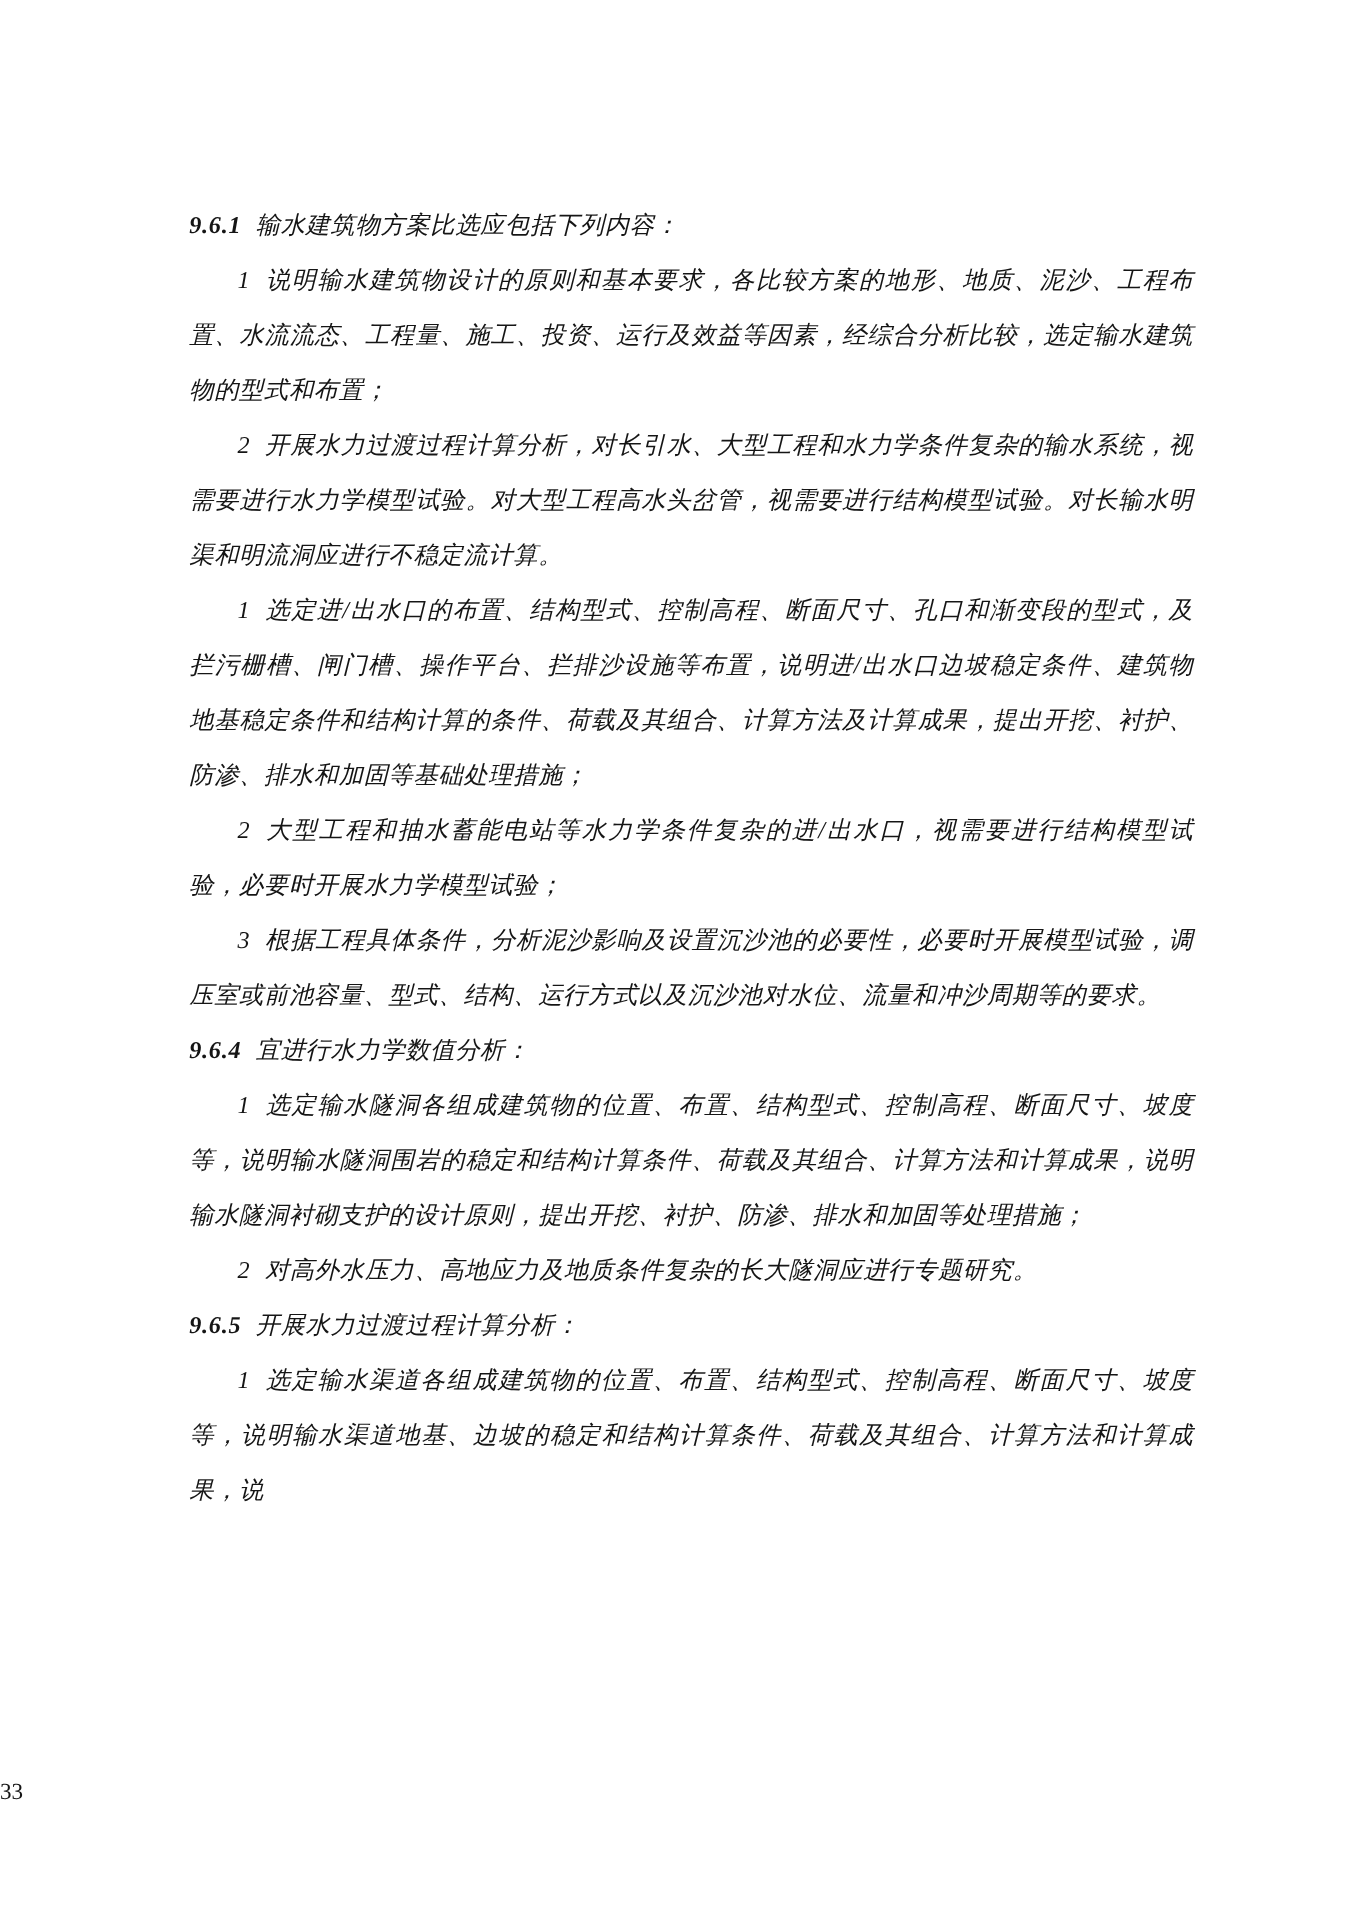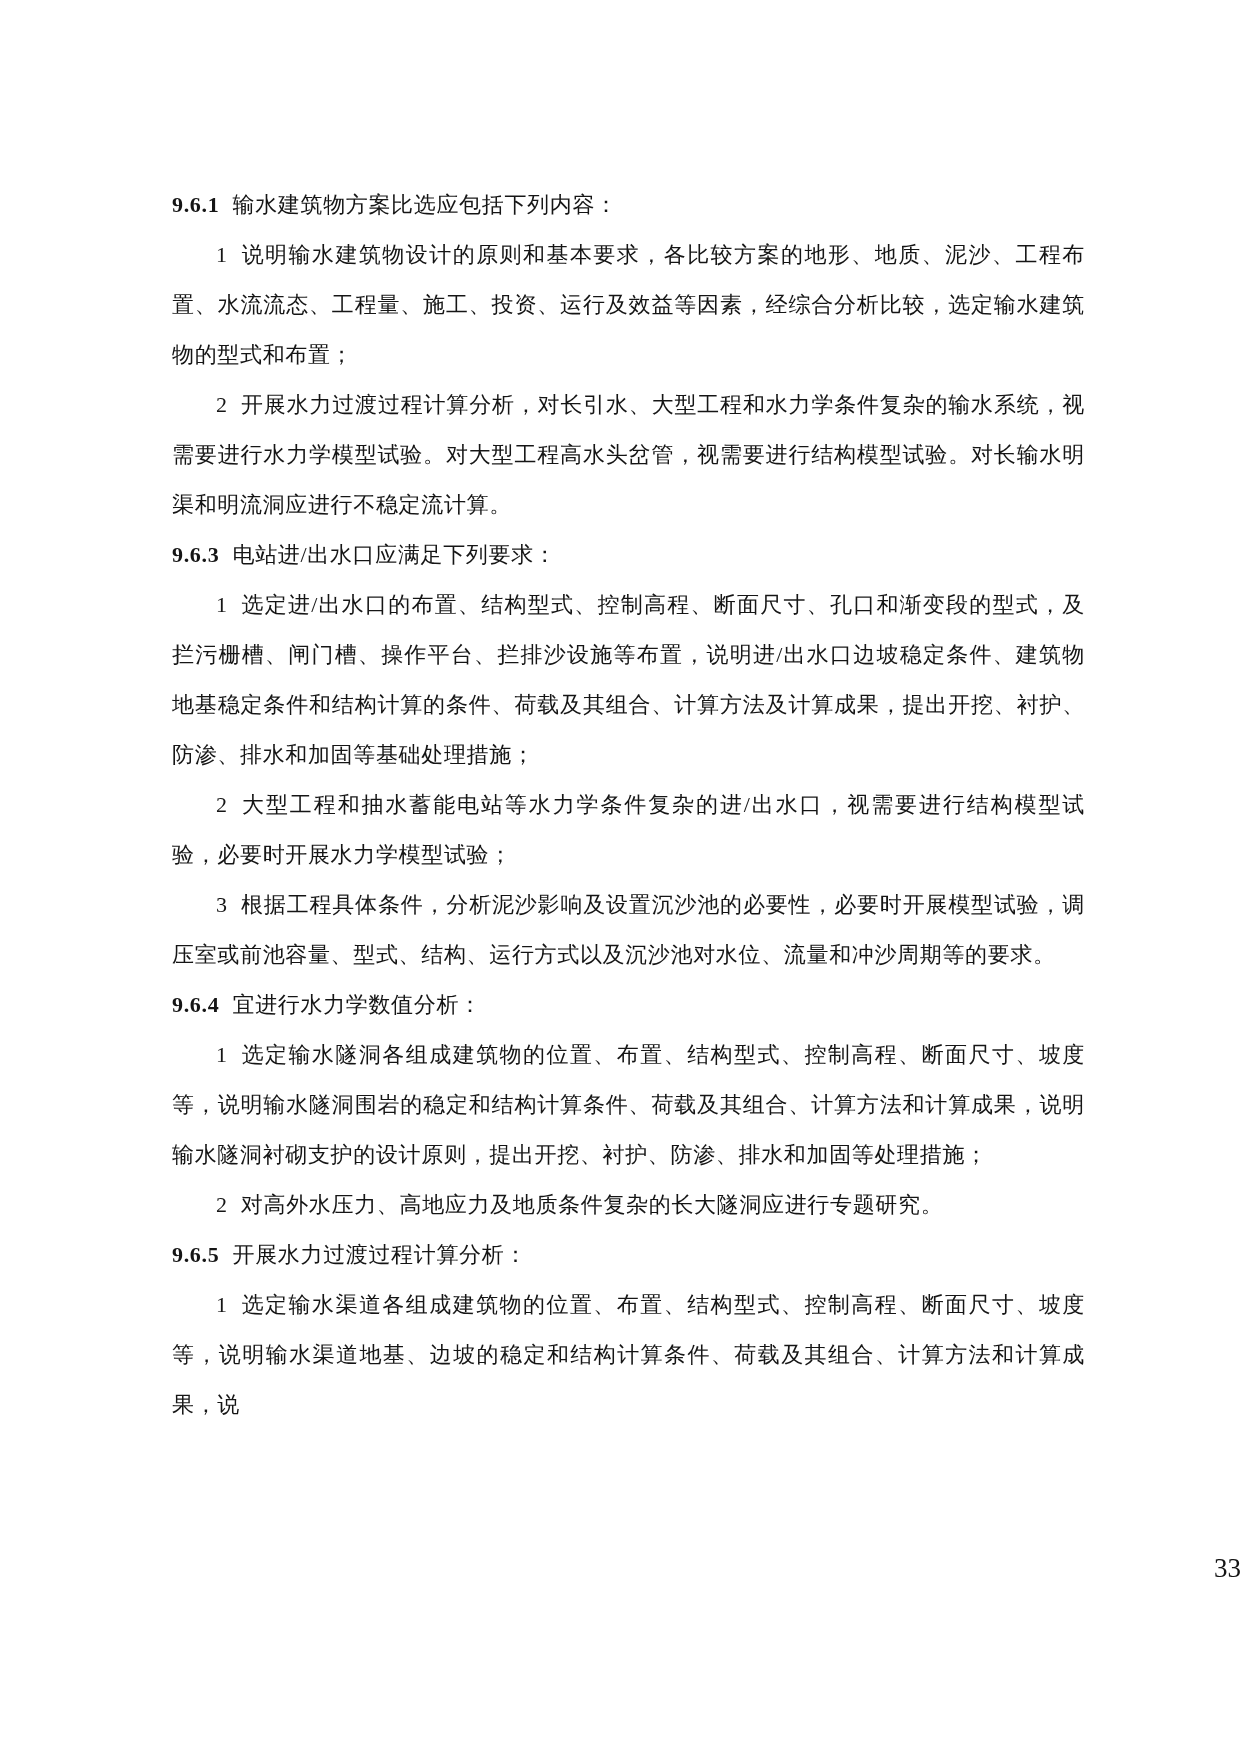--- a/index.html
+++ b/index.html
@@ -27,54 +27,54 @@
     width: 913px;
     font-size: 22px;
     line-height: 50px;
     letter-spacing: 0.03em;
     text-align: justify;
     text-justify: inter-character;
   }
   .content p {
     margin: 0;
     padding: 0;
+    font-style: italic;
   }
   p.item {
     text-indent: 2em;
   }
   p.heading {
     text-indent: 0;
   }
   .clause-label {
     margin-right: 0.6em;
   }
   p.heading .clause-label {
     font-weight: bold;
   }
   .page-num {
     position: absolute;
-    top: 1548px;
+    top: 1608px;
     left: 0;
     width: 100%;
-    text-align: right;
-    font-size: 27px;
+    text-align: left;
+    font-size: 21px;
     line-height: 40px;
     color: #151515;
   }
 </style>
 </head>
 <body style="background: rgb(255, 255, 255); color: rgb(21, 21, 21);">
 
 <div class="page">
   <div class="content">
 
   <p class="heading"><span class="clause-label">9.6.1</span><span class="clause-text">输水建筑物方案比选应包括下列内容：</span></p>
       <p class="item"><span class="clause-label">1</span><span class="clause-text">说明输水建筑物设计的原则和基本要求，各比较方案的地形、地质、泥沙、工程布置、水流流态、工程量、施工、投资、运行及效益等因素，经综合分析比较，选定输水建筑物的型式和布置；</span></p>
       <p class="item"><span class="clause-label">2</span><span class="clause-text">开展水力过渡过程计算分析，对长引水、大型工程和水力学条件复杂的输水系统，视需要进行水力学模型试验。对大型工程高水头岔管，视需要进行结构模型试验。对长输水明渠和明流洞应进行不稳定流计算。</span></p>
-      <p class="heading"><span class="clause-label">9.6.3</span><span class="clause-text">电站进/出水口应满足下列要求：</span></p>
       <p class="item"><span class="clause-label">1</span><span class="clause-text">选定进/出水口的布置、结构型式、控制高程、断面尺寸、孔口和渐变段的型式，及拦污栅槽、闸门槽、操作平台、拦排沙设施等布置，说明进/出水口边坡稳定条件、建筑物地基稳定条件和结构计算的条件、荷载及其组合、计算方法及计算成果，提出开挖、衬护、防渗、排水和加固等基础处理措施；</span></p>
       <p class="item"><span class="clause-label">2</span><span class="clause-text">大型工程和抽水蓄能电站等水力学条件复杂的进/出水口，视需要进行结构模型试验，必要时开展水力学模型试验；</span></p>
       <p class="item"><span class="clause-label">3</span><span class="clause-text">根据工程具体条件，分析泥沙影响及设置沉沙池的必要性，必要时开展模型试验，调压室或前池容量、型式、结构、运行方式以及沉沙池对水位、流量和冲沙周期等的要求。</span></p>
       <p class="heading"><span class="clause-label">9.6.4</span><span class="clause-text">宜进行水力学数值分析：</span></p>
       <p class="item"><span class="clause-label">1</span><span class="clause-text">选定输水隧洞各组成建筑物的位置、布置、结构型式、控制高程、断面尺寸、坡度等，说明输水隧洞围岩的稳定和结构计算条件、荷载及其组合、计算方法和计算成果，说明输水隧洞衬砌支护的设计原则，提出开挖、衬护、防渗、排水和加固等处理措施；</span></p>
       <p class="item"><span class="clause-label">2</span><span class="clause-text">对高外水压力、高地应力及地质条件复杂的长大隧洞应进行专题研究。</span></p>
       <p class="heading"><span class="clause-label">9.6.5</span><span class="clause-text">开展水力过渡过程计算分析：</span></p>
       <p class="item"><span class="clause-label">1</span><span class="clause-text">选定输水渠道各组成建筑物的位置、布置、结构型式、控制高程、断面尺寸、坡度等，说明输水渠道地基、边坡的稳定和结构计算条件、荷载及其组合、计算方法和计算成果，说</span></p>
     </div>
   <div class="page-num">33</div>

